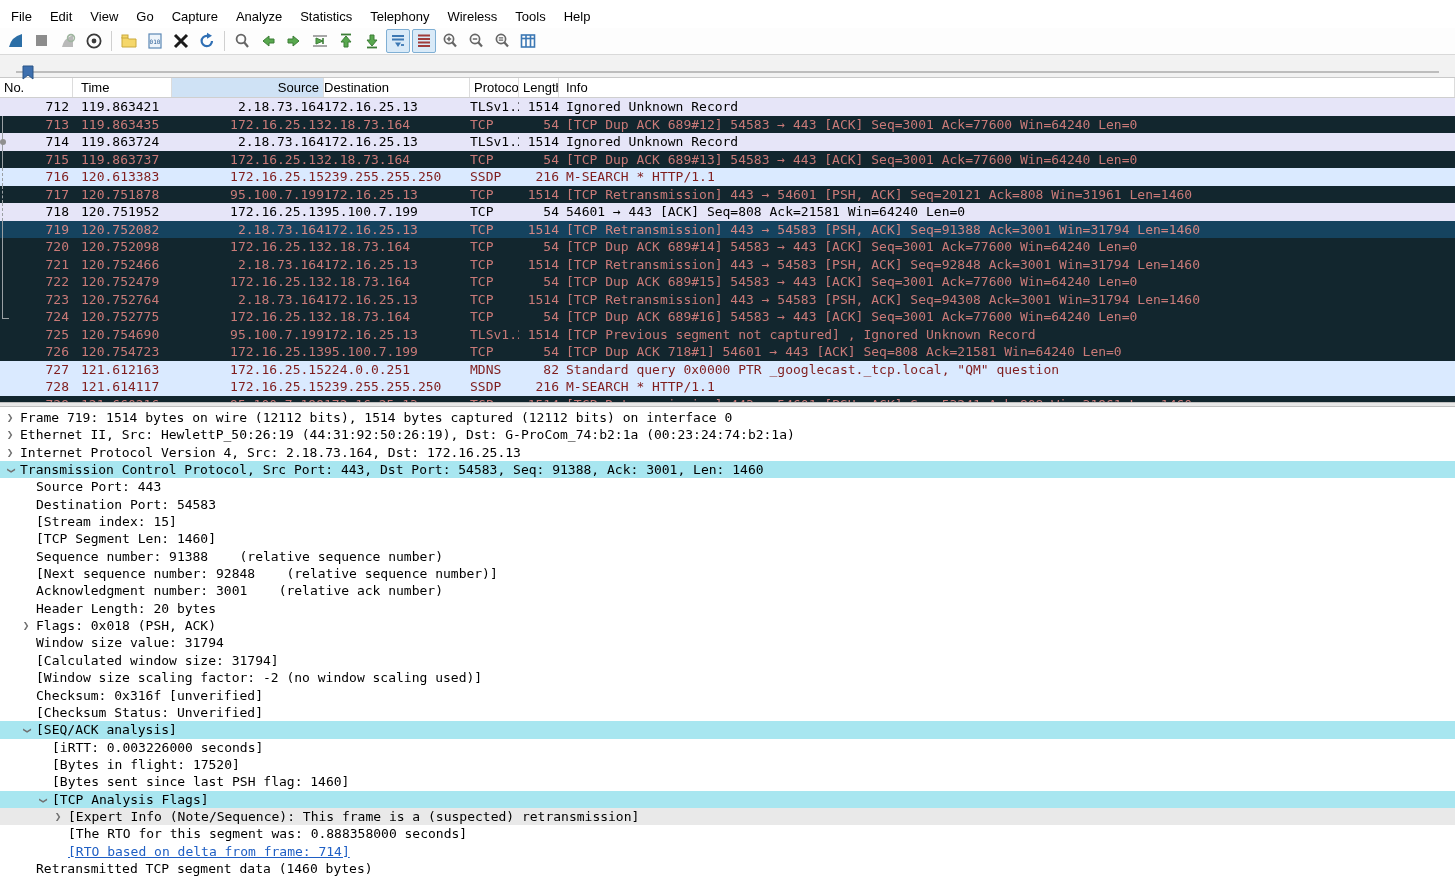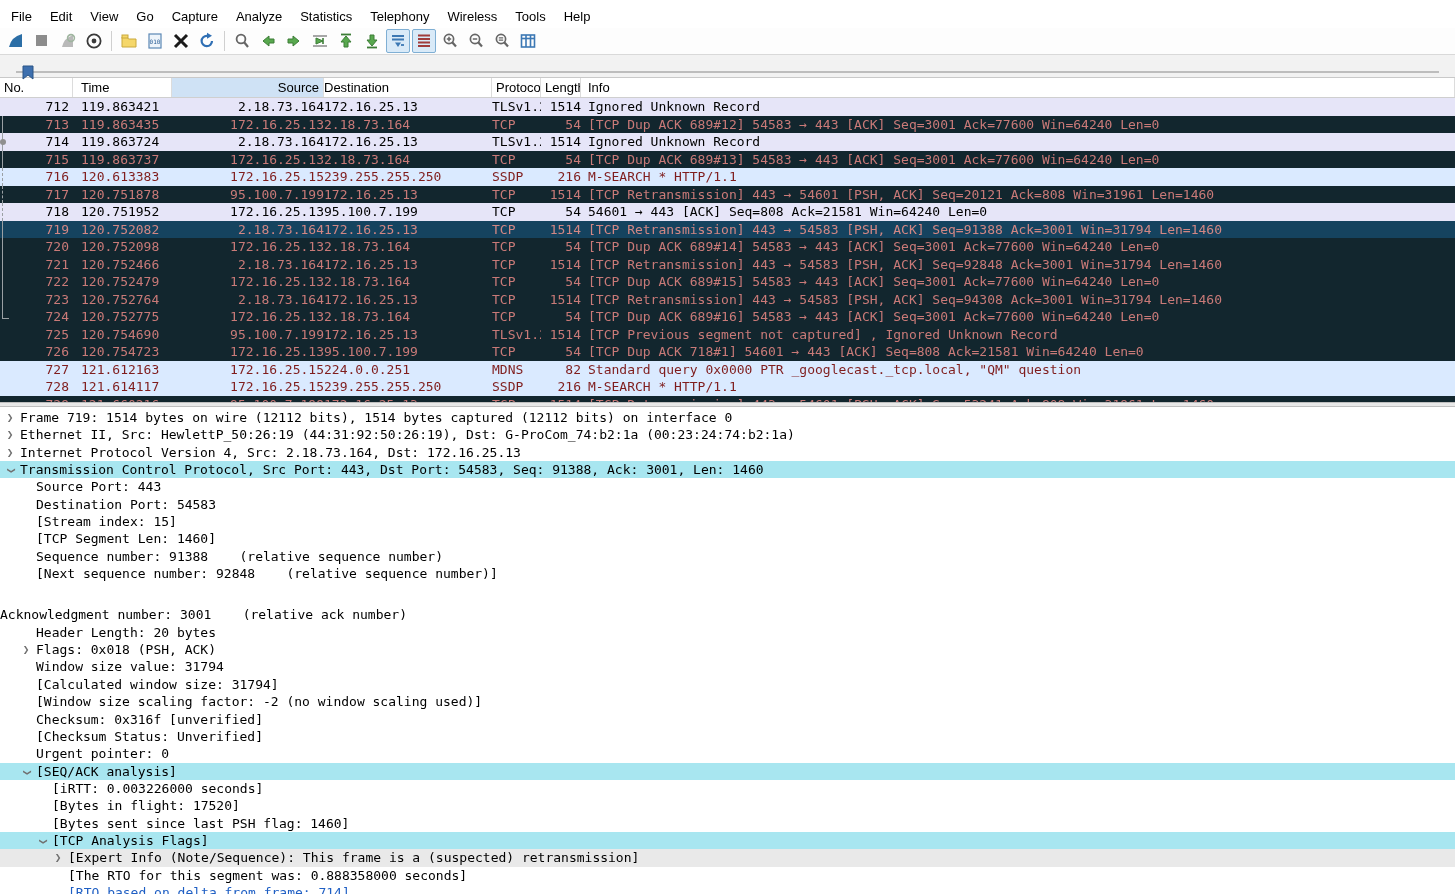--- a/index.html
+++ b/index.html
@@ -30,21 +30,21 @@
   .pl-header { height:20px; display:flex; background:#ffffff; border-bottom:1px solid #cfcfcf; font-family:"Liberation Sans", sans-serif; }
   .pl-hcell { padding:2px 4px 0 4px; border-right:1px solid #dcdcdc; white-space:nowrap; overflow:hidden; }
   .pl-hcell.sorted { background:#cfe2f5; }
 
   .pl-rows { height:304px; overflow:hidden; background:#ffffff; font-family:"DejaVu Sans Mono","Liberation Mono",monospace; font-size:13px; }
   .pl-row { height:17.5px; line-height:17.5px; display:flex; white-space:nowrap; cursor:default; }
   .cell { overflow:hidden; white-space:pre; flex:none; }
   .c-no    { width:73px; text-align:right; padding-right:4px; position:relative; }
   .c-time  { width:99px; padding-left:8px; }
   .c-src   { width:152px; padding-left:0px;text-align:right; }
-  .c-dst   { width:168px; padding-left:0px; }
+  .c-dst   { width:146px; padding-left:0px; }
   .c-proto { width:49px; }
   .c-len   { width:40px; text-align:right; }
   .c-info  { flex:1 1 auto; padding-left:7px; }
 
   .row-tls   { background:#e6e5f8; color:#000; }
   .row-tcpok { background:#e6e5f8; color:#000; }
   .row-udp   { background:#daeaff; color:#7f1d1d; }
   .row-bad   { background:#12262e; color:#c97a78; }
   .row-sel   { background:#15435f; color:#d28784; }
 
@@ -403,29 +403,28 @@
     <div class="det-line" style="padding-left: 20px;"><span class="chev" style="left: 3px;">❯</span><span class="det-text">Frame 719: 1514 bytes on wire (12112 bits), 1514 bytes captured (12112 bits) on interface 0</span></div>
     <div class="det-line" style="padding-left: 20px;"><span class="chev" style="left: 3px;">❯</span><span class="det-text">Ethernet II, Src: HewlettP_50:26:19 (44:31:92:50:26:19), Dst: G-ProCom_74:b2:1a (00:23:24:74:b2:1a)</span></div>
     <div class="det-line" style="padding-left: 20px;"><span class="chev" style="left: 3px;">❯</span><span class="det-text">Internet Protocol Version 4, Src: 2.18.73.164, Dst: 172.16.25.13</span></div>
     <div class="det-line bg-cyan" style="padding-left: 20px;"><span class="chev expanded" style="left: 3px;">❯</span><span class="det-text">Transmission Control Protocol, Src Port: 443, Dst Port: 54583, Seq: 91388, Ack: 3001, Len: 1460</span></div>
     <div class="det-line" style="padding-left: 36px;"><span class="det-text">Source Port: 443</span></div>
     <div class="det-line" style="padding-left: 36px;"><span class="det-text">Destination Port: 54583</span></div>
     <div class="det-line" style="padding-left: 36px;"><span class="det-text">[Stream index: 15]</span></div>
     <div class="det-line" style="padding-left: 36px;"><span class="det-text">[TCP Segment Len: 1460]</span></div>
     <div class="det-line" style="padding-left: 36px;"><span class="det-text">Sequence number: 91388    (relative sequence number)</span></div>
     <div class="det-line" style="padding-left: 36px;"><span class="det-text">[Next sequence number: 92848    (relative sequence number)]</span></div>
-    <div class="det-line" style=" margin-top: 24px;"><span class="det-text">Acknowledgment number: 3001    (relative ack number)</span></div>
+    <div class="det-line" style="padding-left: 36px;"><span class="det-text">Acknowledgment number: 3001    (relative ack number)</span></div>
     <div class="det-line" style="padding-left: 36px;"><span class="det-text">Header Length: 20 bytes</span></div>
     <div class="det-line" style="padding-left: 36px;"><span class="chev" style="left: 19px;">❯</span><span class="det-text">Flags: 0x018 (PSH, ACK)</span></div>
     <div class="det-line" style="padding-left: 36px;"><span class="det-text">Window size value: 31794</span></div>
     <div class="det-line" style="padding-left: 36px;"><span class="det-text">[Calculated window size: 31794]</span></div>
     <div class="det-line" style="padding-left: 36px;"><span class="det-text">[Window size scaling factor: -2 (no window scaling used)]</span></div>
     <div class="det-line" style="padding-left: 36px;"><span class="det-text">Checksum: 0x316f [unverified]</span></div>
     <div class="det-line" style="padding-left: 36px;"><span class="det-text">[Checksum Status: Unverified]</span></div>
-    <div class="det-line" style="padding-left: 36px;"><span class="det-text">Urgent pointer: 0</span></div>
     <div class="det-line bg-cyan" style="padding-left: 36px;"><span class="chev expanded" style="left: 19px;">❯</span><span class="det-text">[SEQ/ACK analysis]</span></div>
     <div class="det-line" style="padding-left: 52px;"><span class="det-text">[iRTT: 0.003226000 seconds]</span></div>
     <div class="det-line" style="padding-left: 52px;"><span class="det-text">[Bytes in flight: 17520]</span></div>
     <div class="det-line" style="padding-left: 52px;"><span class="det-text">[Bytes sent since last PSH flag: 1460]</span></div>
     <div class="det-line bg-cyan" style="padding-left: 52px;"><span class="chev expanded" style="left: 35px;">❯</span><span class="det-text">[TCP Analysis Flags]</span></div>
     <div class="det-line bg-gray" style="padding-left: 68px;"><span class="chev" style="left: 51px;">❯</span><span class="det-text">[Expert Info (Note/Sequence): This frame is a (suspected) retransmission]</span></div>
     <div class="det-line" style="padding-left: 68px;"><span class="det-text">[The RTO for this segment was: 0.888358000 seconds]</span></div>
     <div class="det-line link" style="padding-left: 68px;"><span class="det-text">[RTO based on delta from frame: 714]</span></div>
     <div class="det-line" style="padding-left: 36px;"><span class="det-text">Retransmitted TCP segment data (1460 bytes)</span></div>
   </div>

